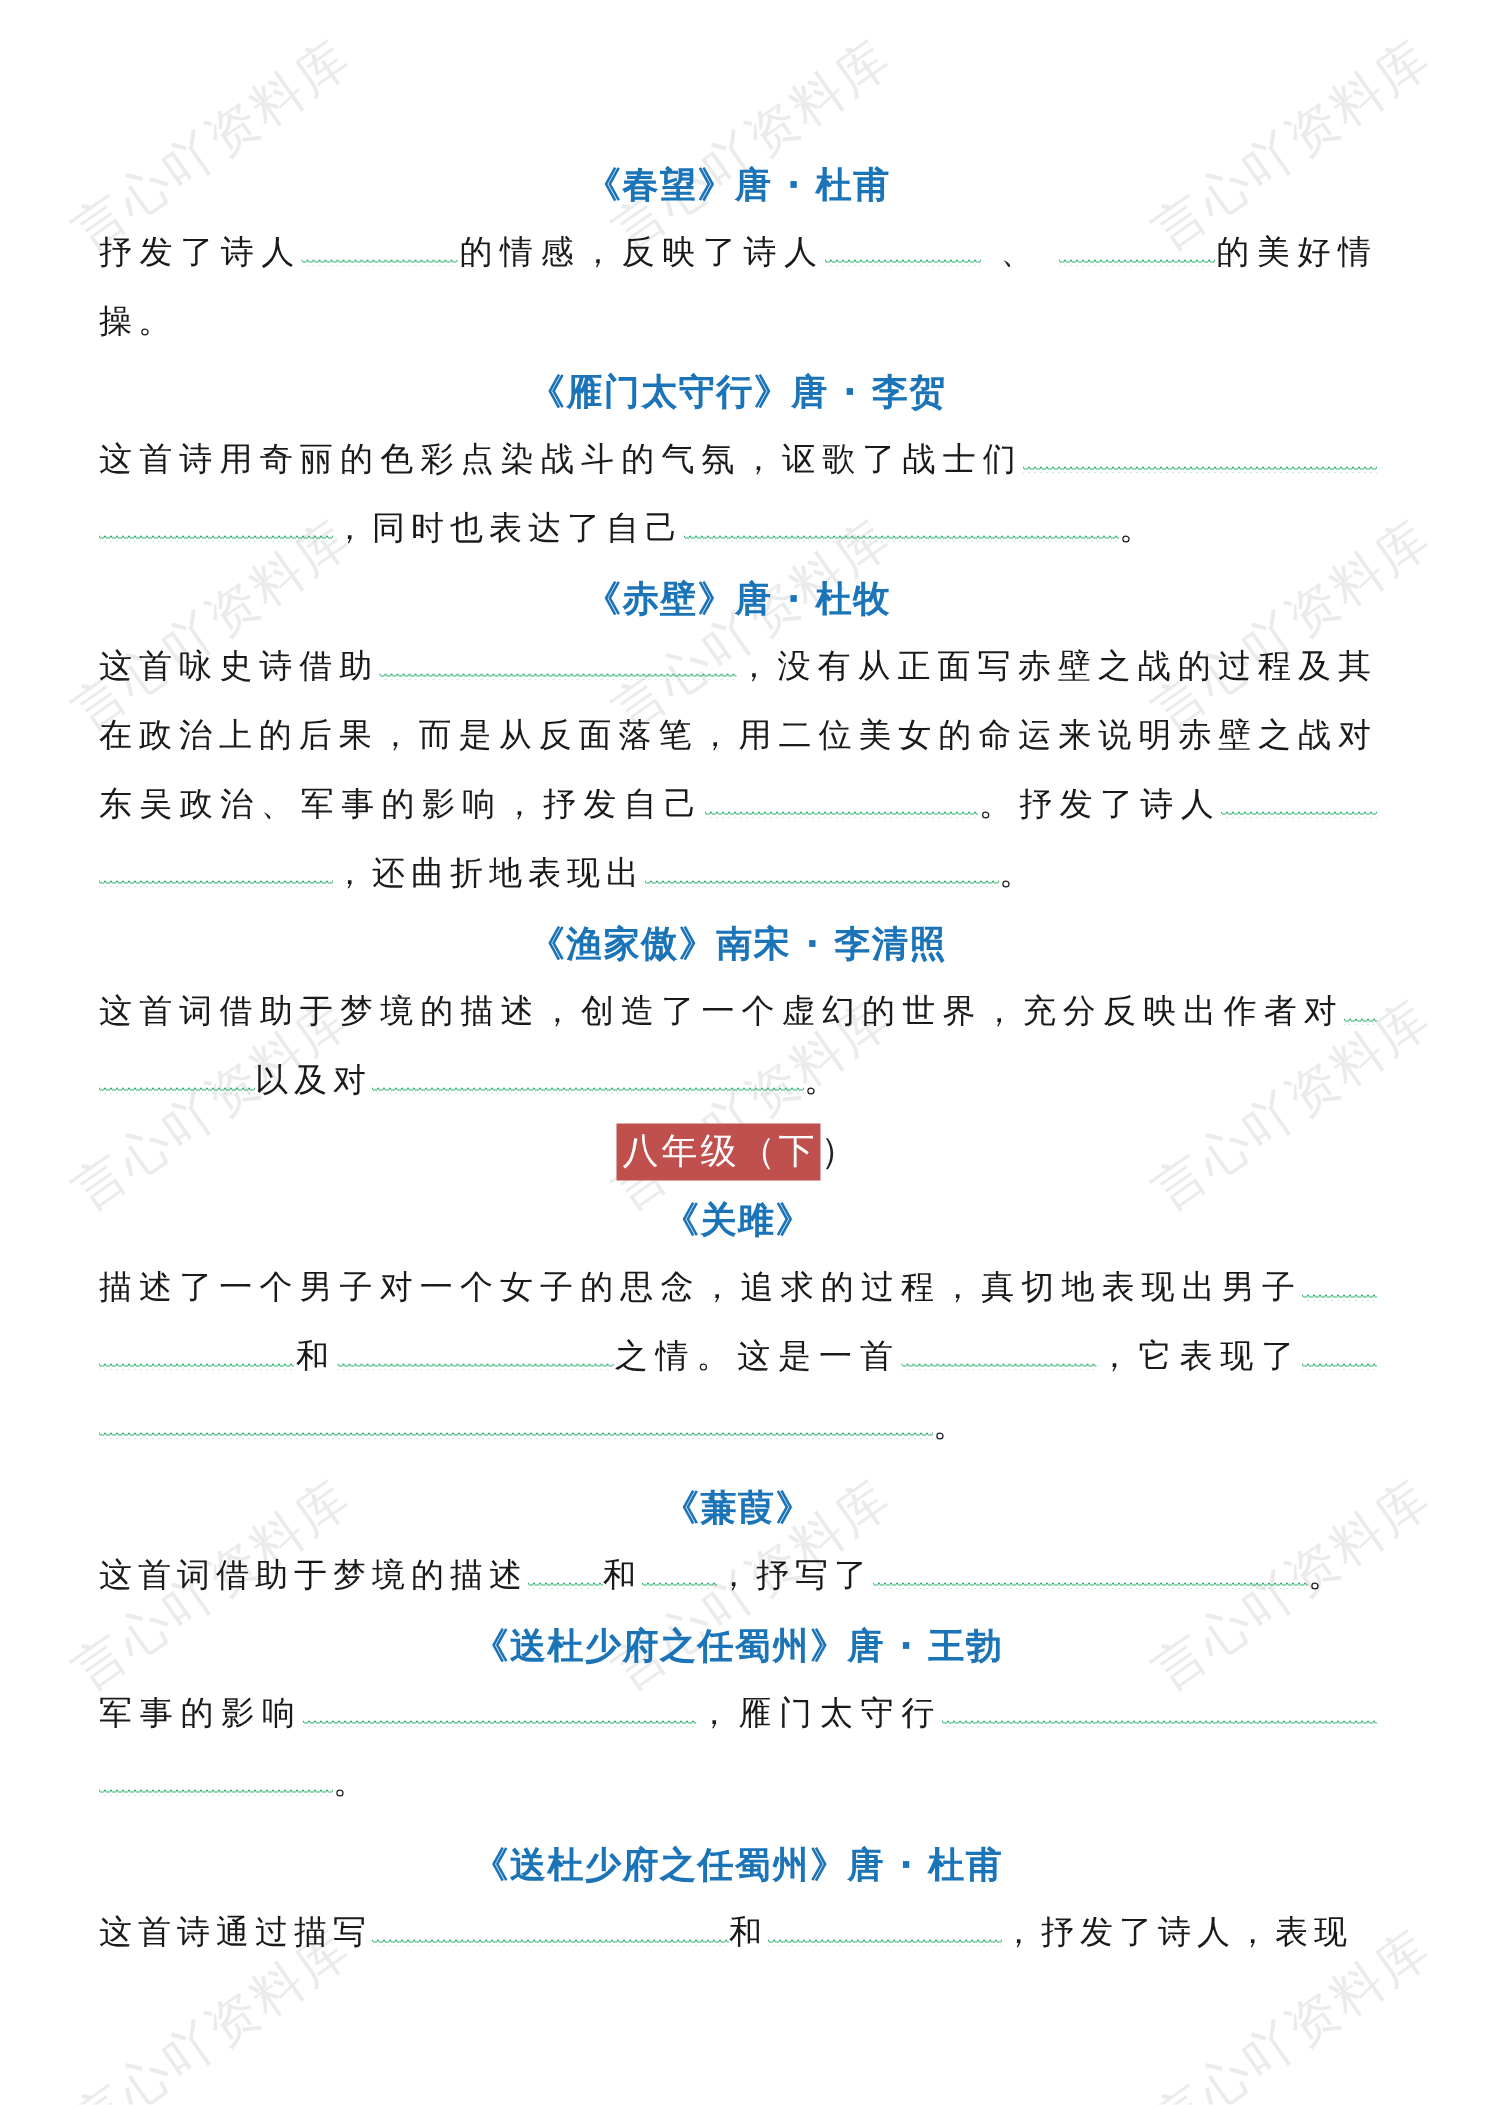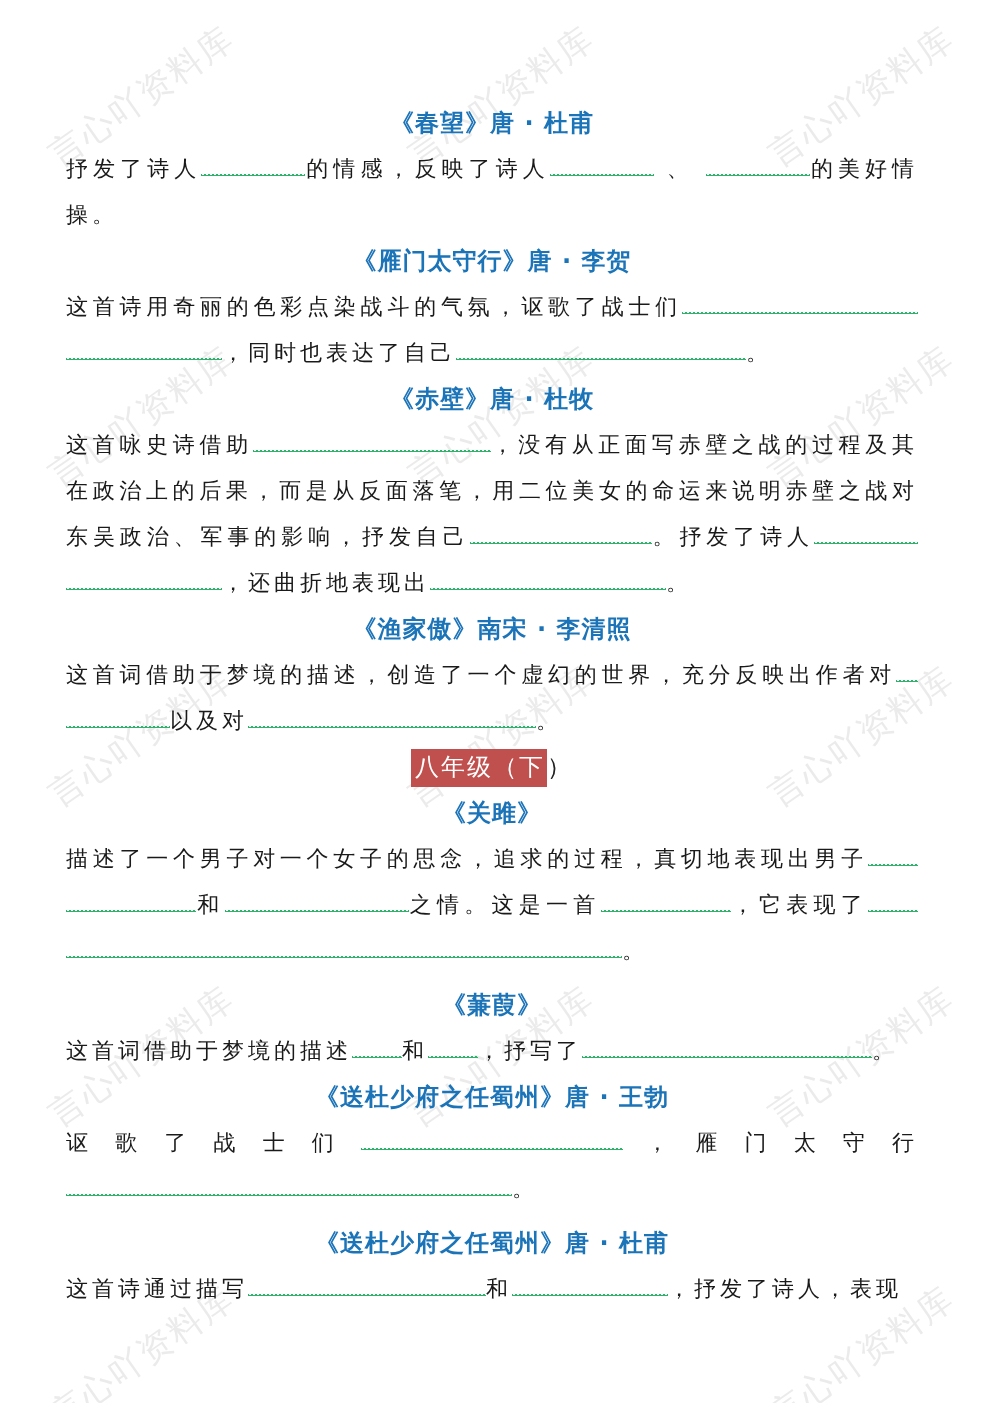--- a/index.html
+++ b/index.html
@@ -85,21 +85,21 @@
     <span>描述了一个男子对一个女子的思念，追求的过程，真切地表现出男子</span><span class="blank" style="width:50px"></span><span class="blank" style="width:130px"></span><span>和</span><span class="blank" style="width:184px"></span><span>之情。这是一首</span><span class="blank" style="width:130px"></span><span>，它表现了</span><span class="blank" style="width:50px"></span><span class="blank" style="width:556px"></span><span>。</span>
   </div>
 
   <div class="heading" style="margin-top:8px">《蒹葭》</div>
   <div class="para">
     <span>这首词借助于梦境的描述</span><span class="blank" style="width:50px"></span><span>和</span><span class="blank" style="width:50px"></span><span>，抒写了</span><span class="blank" style="width:290px"></span><span>。</span>
   </div>
 
   <div class="heading">《送杜少府之任蜀州》唐 · 王勃</div>
   <div class="para">
-    <span>讴歌了战士们</span><span class="blank" style="width:262px"></span><span>，雁门太守行</span><span class="blank" style="width:290px"></span><span class="blank" style="width:156px"></span><span>。</span>
+    <span>军事的影响</span><span class="blank" style="width:262px"></span><span>，雁门太守行</span><span class="blank" style="width:290px"></span><span class="blank" style="width:156px"></span><span>。</span>
   </div>
 
   <div class="heading" style="margin-top:8px">《送杜少府之任蜀州》唐 · 杜甫</div>
   <div class="para">
     <span>这首诗通过描写</span><span class="blank" style="width:238px"></span><span>和</span><span class="blank" style="width:156px"></span><span>，抒发了诗人，表现</span>
   </div>
 
 </div>
 
 </body></html>

